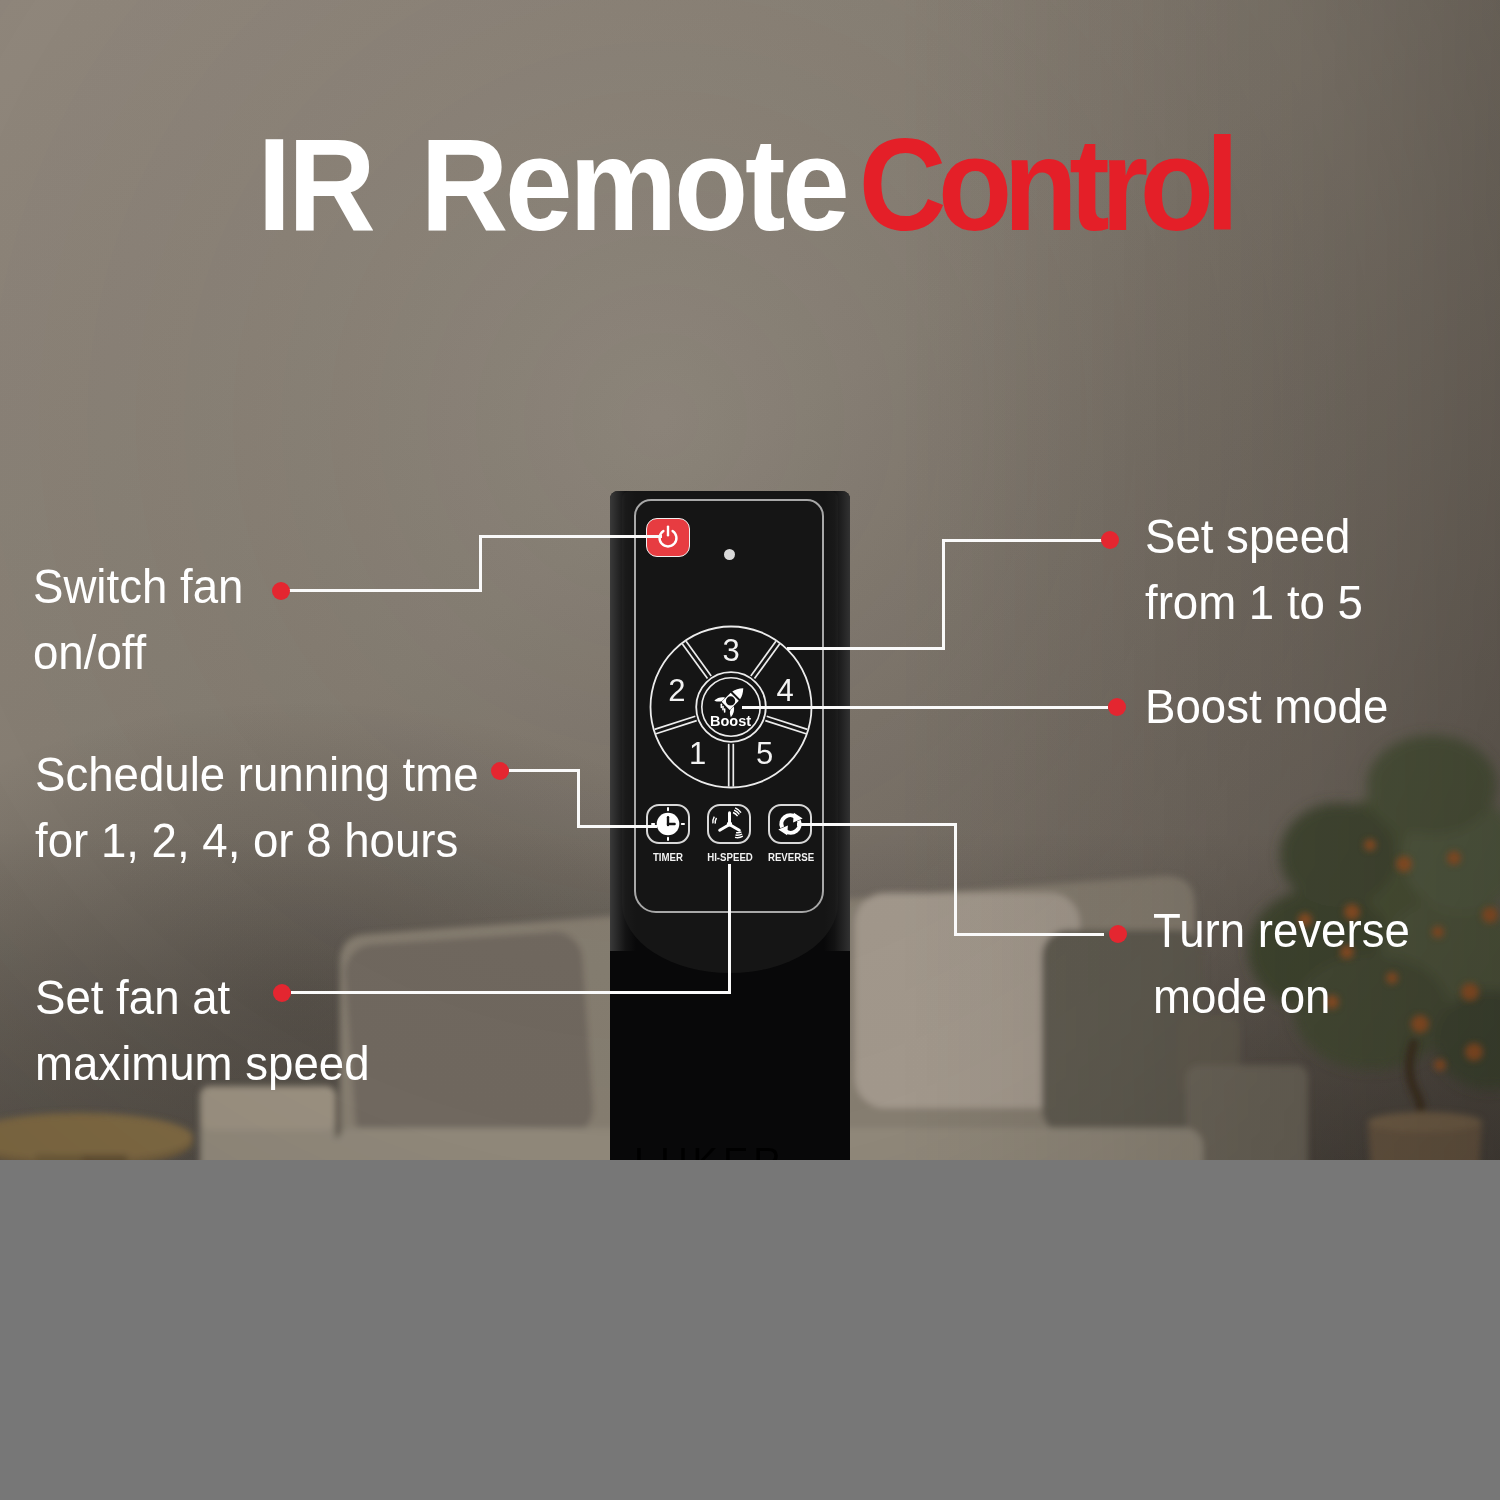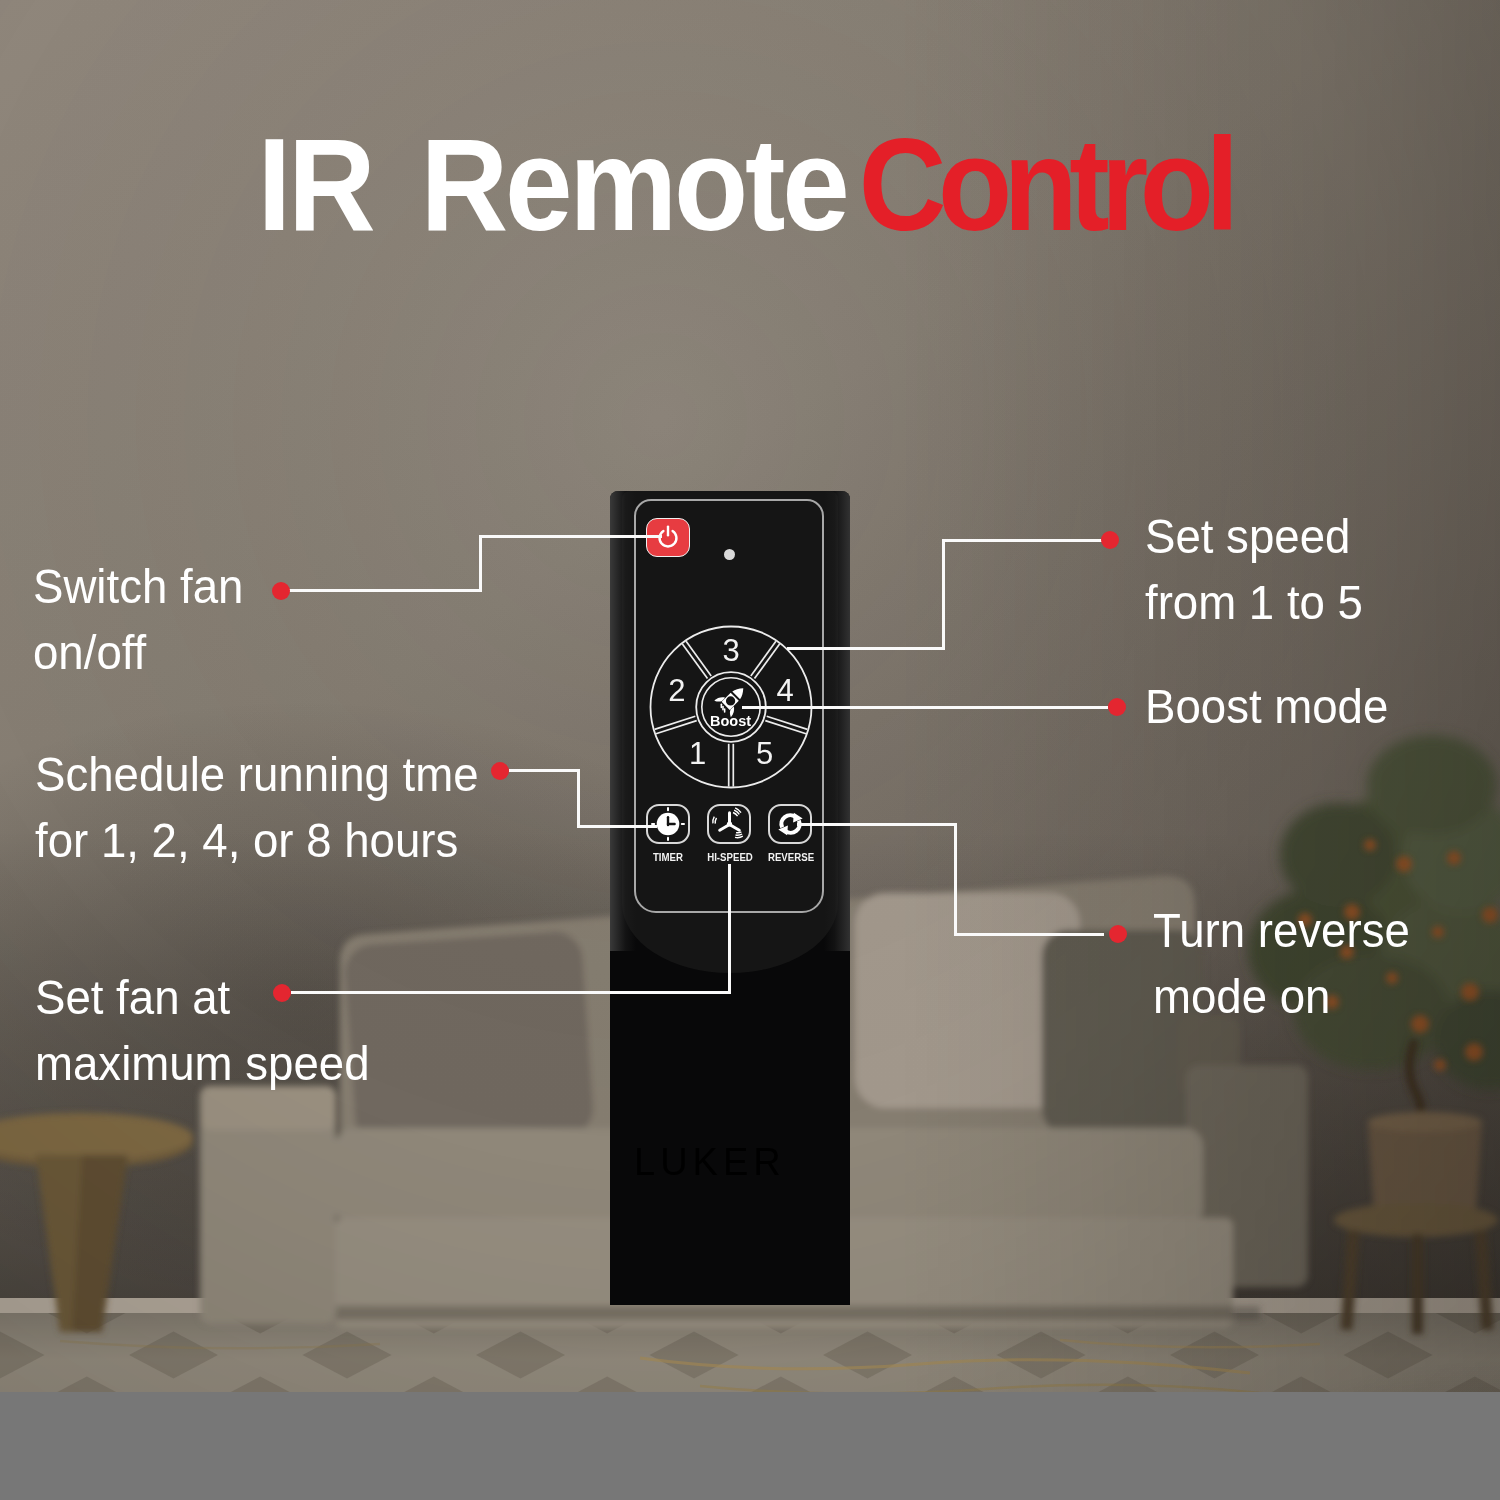--- a/index.html
+++ b/index.html
@@ -1,16 +1,16 @@
 <!DOCTYPE html>
 <html><head>
 <meta charset="utf-8">
 <style>
 html,body{margin:0;padding:0;background:#777;}
-#stage{position:relative;width:1500px;height:1392px;overflow:hidden;
+#stage{position:relative;width:1500px;height:1160px;overflow:hidden;
   font-family:"Liberation Sans",sans-serif;background:#7e756b;}
 #stage svg.bg{position:absolute;left:0;top:0;}
 .line{position:absolute;background:#fafafa;}
 .dot{position:absolute;width:18px;height:18px;border-radius:50%;background:#e42630;}
 .lbl{position:absolute;color:#ffffff;font-size:48px;line-height:66px;font-weight:400;letter-spacing:0px;white-space:nowrap;transform:scaleX(0.95);transform-origin:0 0;}
 #title{position:absolute;left:-6px;top:119px;width:1500px;text-align:center;line-height:132px;
   font-size:132px;font-weight:bold;color:#ffffff;letter-spacing:0px;white-space:nowrap;
   transform:scaleX(0.92);transform-origin:750px 50%;}
 #title .red{color:#e41f28;letter-spacing:-9.3px;}
 #title .wht{letter-spacing:-3.5px;word-spacing:19px;}

